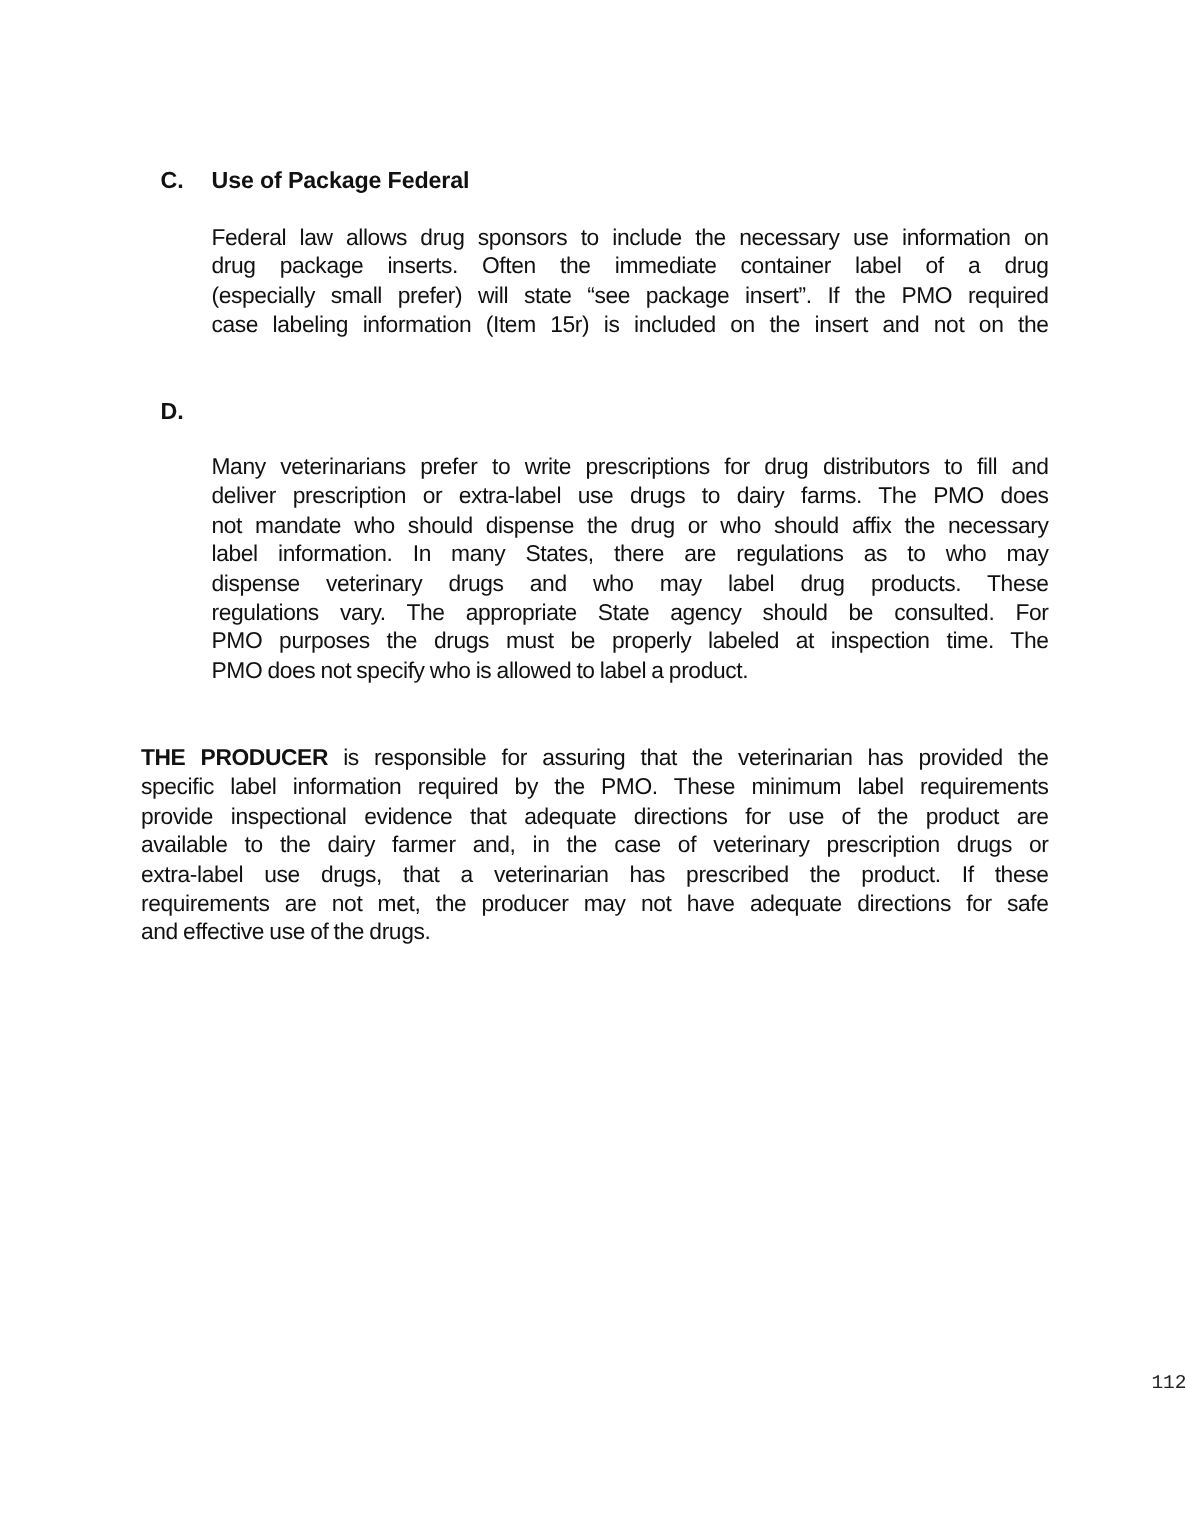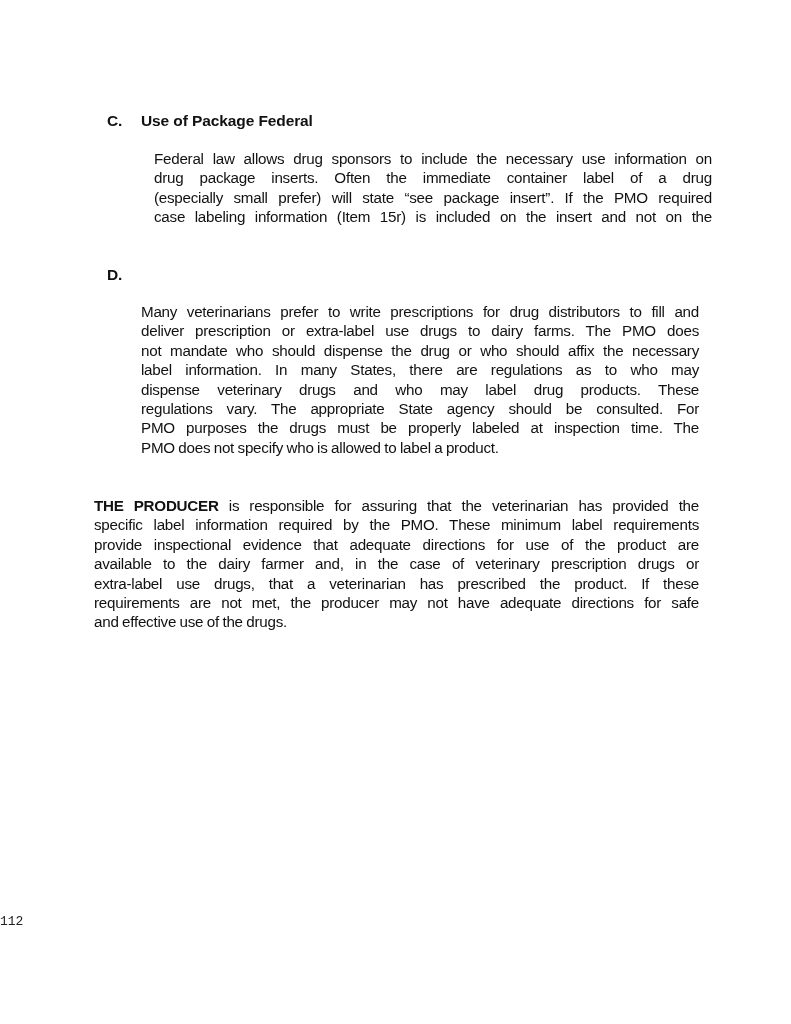--- a/index.html
+++ b/index.html
@@ -65,37 +65,37 @@
       text-align-last: left;
     }
     .lead-bold {
       font-weight: bold;
     }
     .page-number {
       position: absolute;
       left: 0;
       width: 791px;
       top: 914px;
-      text-align: left;
+      text-align: right;
       font-family: "Liberation Mono", monospace;
       font-size: 13px;
       color: #222222;
     }
   </style>
 </head>
 <body>
 
 <div class="page">
 
   <div class="section-head" style="left:107px; top:111px; width:600px; height:20px;">
     <span class="letter">C.</span>
     <span class="title">Use of Package Federal</span>
   </div>
 
-  <div class="para" style="left:141px; top:149px; width:558px;margin-left:13px;">
+  <div class="para" style="left:141px; top:149px; width:558px;">
     <span class="line"><span class="j">Federal law allows drug sponsors to include the necessary use information on</span></span>
     <span class="line"><span class="j">drug package inserts.  Often the immediate container label of a drug</span></span>
     <span class="line"><span class="j">(especially small prefer) will state “see package insert”.  If the PMO required</span></span>
     <span class="line"><span class="j">case labeling information (Item 15r) is included on the insert and not on the</span></span>
   </div>
 
   <div class="section-head" style="left:107px; top:265px; width:600px; height:20px;">
     <span class="letter">D.</span>
   </div>
 

